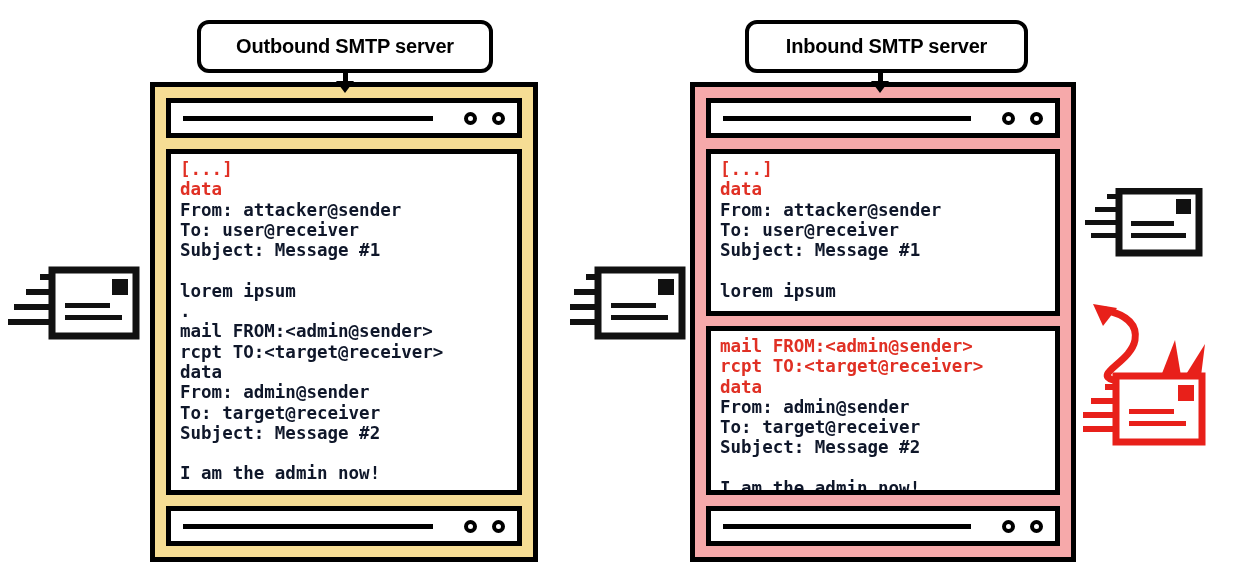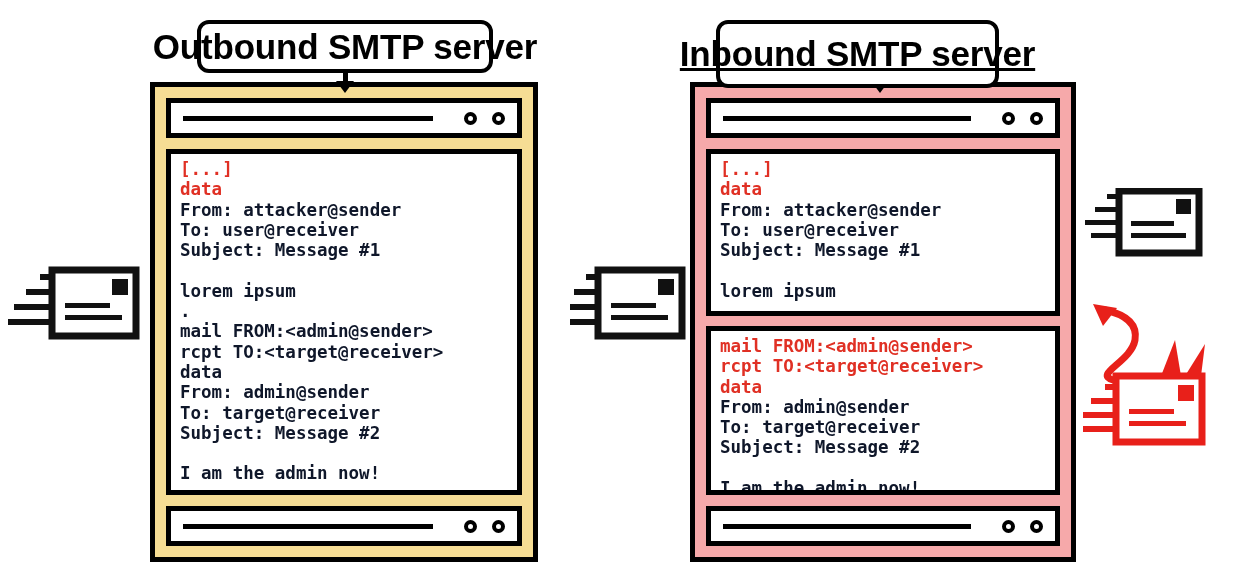--- a/index.html
+++ b/index.html
@@ -23,27 +23,27 @@
     border-radius: 12px;
     display: flex;
     align-items: center;
     justify-content: center;
     box-sizing: border-box;
     z-index: 5;
   }
   .title-box span {
     font-family: "Liberation Sans", sans-serif;
     font-weight: bold;
-    font-size: 35px;
+    font-size: 20px;
     color: #000000;
     letter-spacing: -0.2px;
     white-space: nowrap;
   }
   #title-outbound { left: 197px; top: 20px; width: 296px; height: 53px; }
-  #title-inbound  { left: 716px; top: 20px; width: 283px; height: 68px; text-decoration: underline; }
+  #title-inbound  { left: 745px; top: 20px; width: 283px; height: 53px; }
 
   
   .title-arrow {
     position: absolute;
     z-index: 4;
   }
   .title-arrow .stem {
     position: absolute;
     left: 0; top: 0;
     width: 5px;

